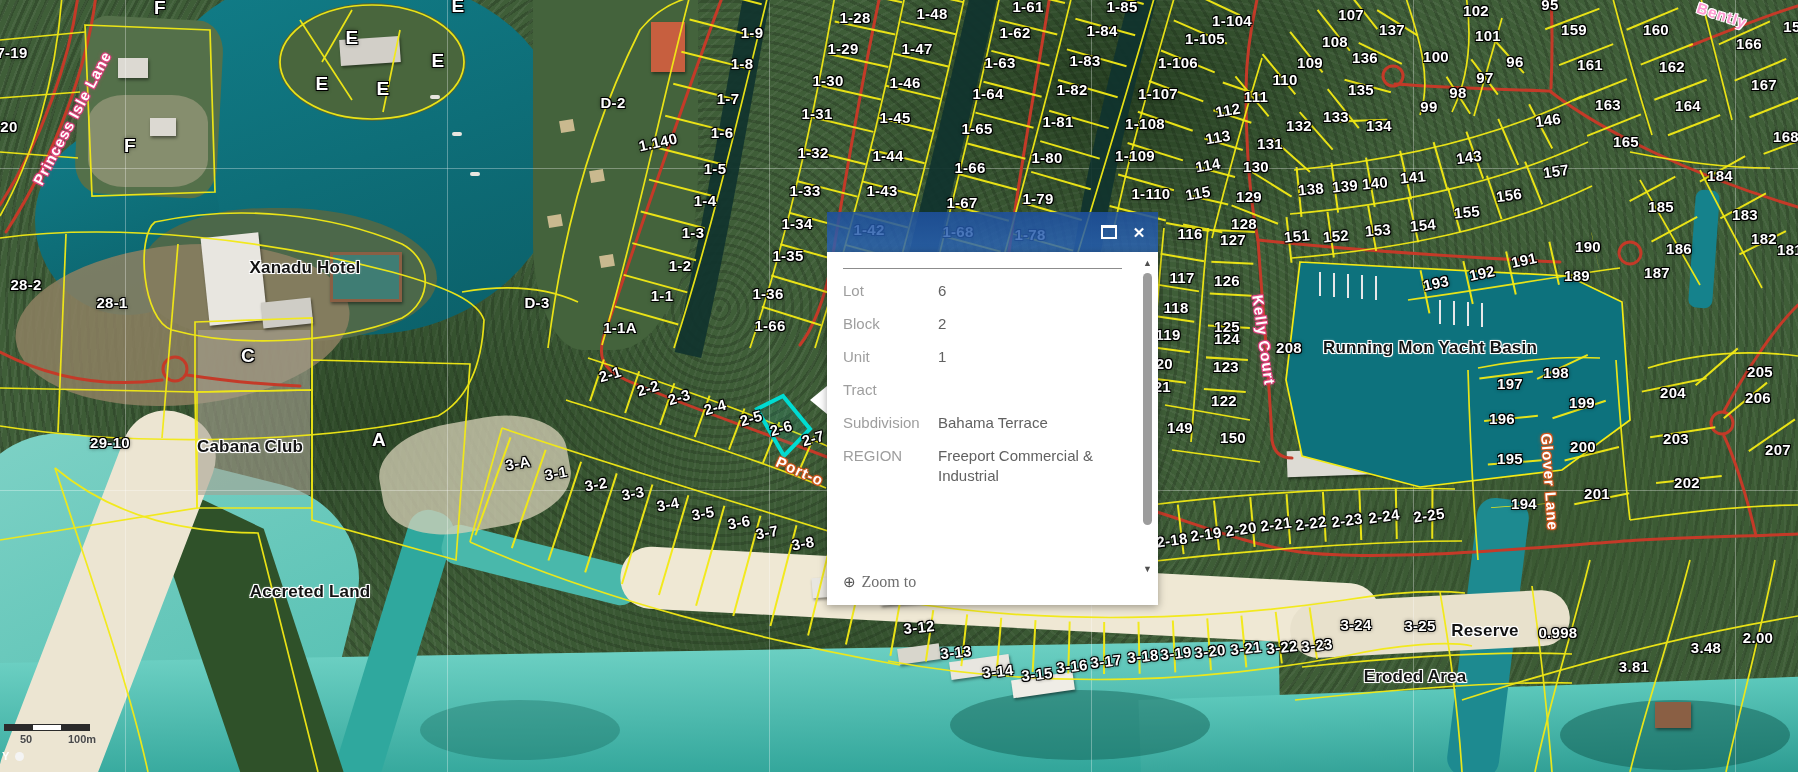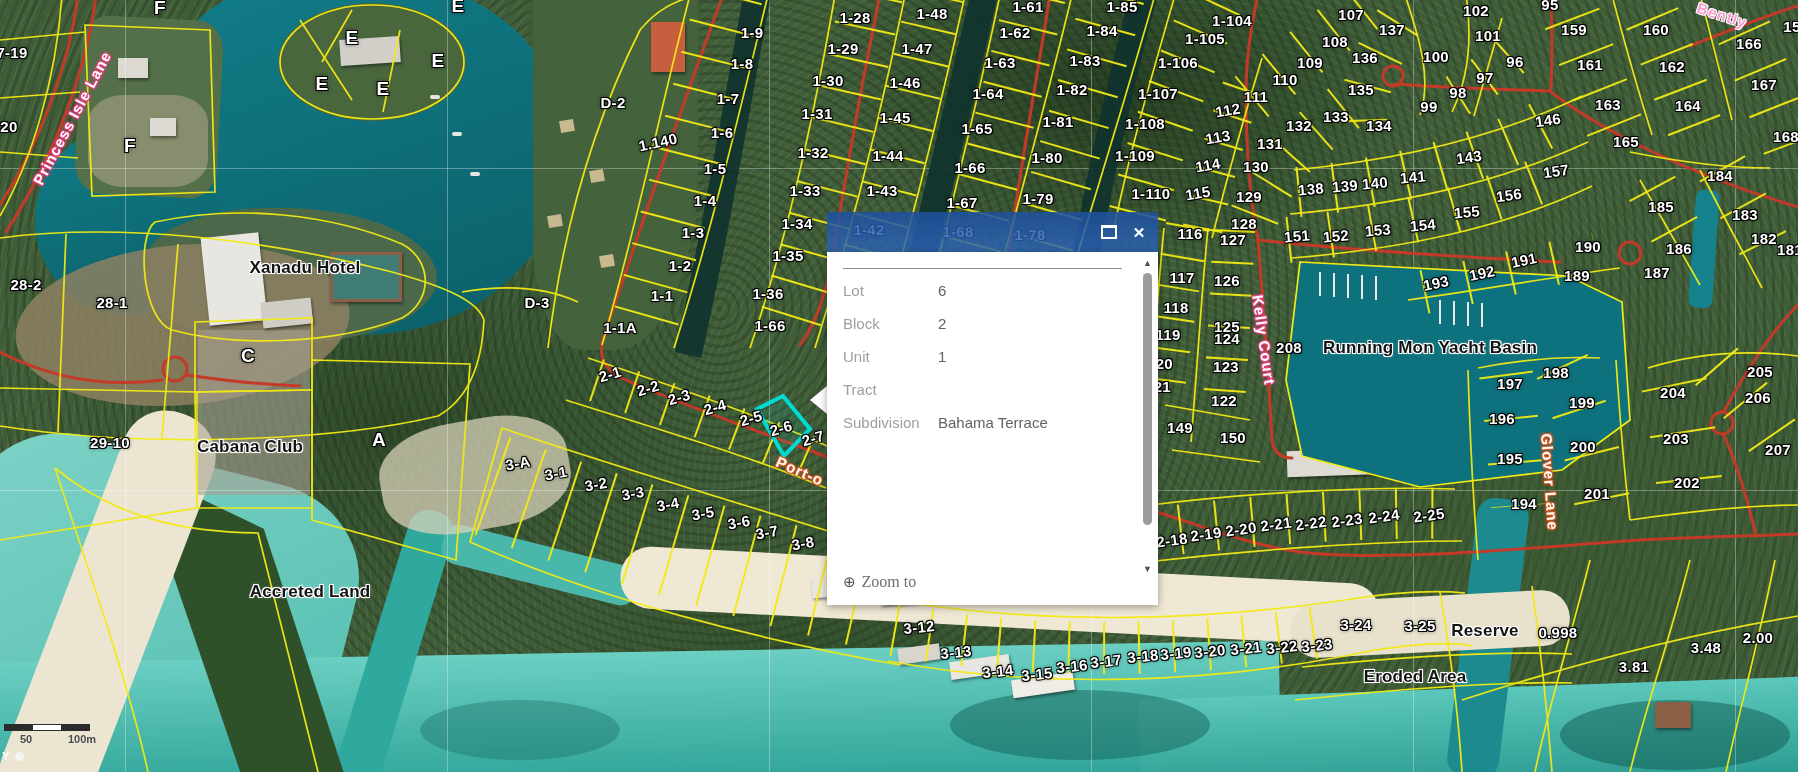--- a/index.html
+++ b/index.html
@@ -548,20 +548,21 @@
       </button>
     </div>
     <div class="popup-body">
       <hr class="popup-hr">
       <div id="popup-fields">
           <div class="prow"><span class="plabel">Lot</span><span class="pvalue">6</span></div>
           <div class="prow"><span class="plabel">Block</span><span class="pvalue">2</span></div>
           <div class="prow"><span class="plabel">Unit</span><span class="pvalue">1</span></div>
           <div class="prow"><span class="plabel">Tract</span><span class="pvalue"></span></div>
           <div class="prow"><span class="plabel">Subdivision</span><span class="pvalue">Bahama Terrace</span></div>
+          <div class="prow"><span class="plabel">REGION</span><span class="pvalue">Freeport Commercial &amp; Industrial</span></div>
         </div>
       <div class="popup-footer">
         <a class="zoomto">
           <span class="zoomto-icon">⊕</span>
           <span>Zoom to</span>
         </a>
       </div>
     </div>
     <div class="popup-scrollbar">
       <span class="sb-up">▲</span>

